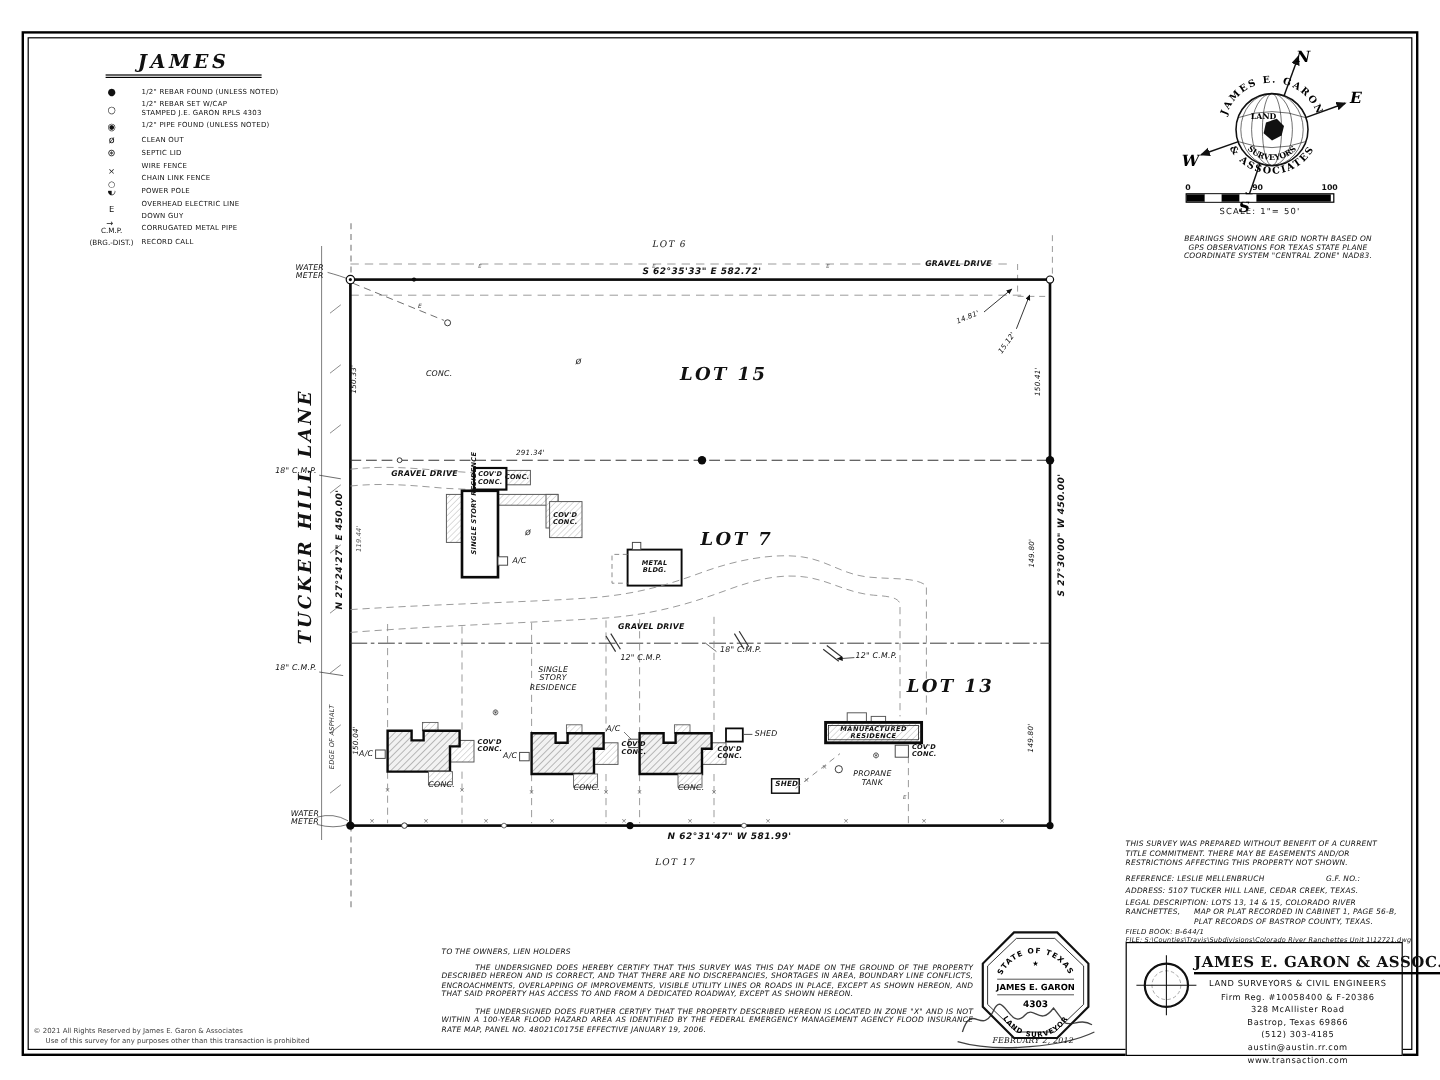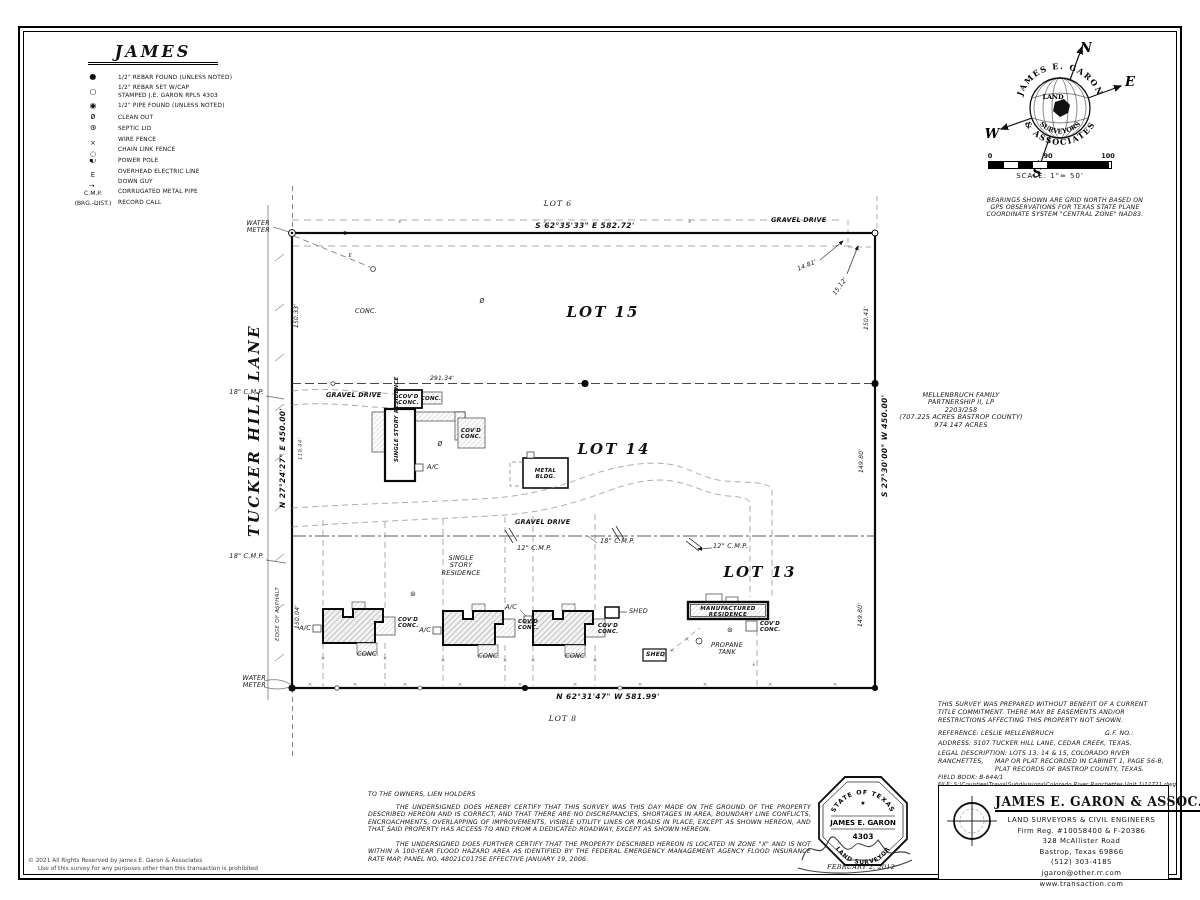--- a/index.html
+++ b/index.html
@@ -5,21 +5,21 @@
   html,body{margin:0;padding:0;background:#fff;}
   .sheet{position:relative;width:1200px;height:900px;background:#fff;overflow:hidden;
          font-family:"DejaVu Sans",sans-serif;color:#111;}
   .frame-a{position:absolute;left:18px;top:26px;right:18px;bottom:20px;border:2px solid #000;}
   .frame-b{position:absolute;left:23px;top:31px;right:23px;bottom:25px;border:0.8px solid #000;}
   svg{position:absolute;left:0;top:0;}
   .lbl{position:absolute;font:italic 6.5px "DejaVu Sans",sans-serif;color:#111;
        white-space:pre-line;letter-spacing:.2px;line-height:1.15;z-index:3;}
   .b{font-weight:bold;}
   .c{transform:translateX(-50%);text-align:center;}
-  .r{transform:translateX(-100%);text-align:right;}
+  .r{transform:translateX(-100%);text-align:center;}
   .rot{transform-origin:0 0;transform:rotate(-90deg);white-space:nowrap;}
   .dim{font-size:6px;}
   .tiny{font-size:5.5px;}
   .gray{color:#555;}
   .bear{font:italic bold 7.5px "DejaVu Sans",sans-serif;letter-spacing:.4px;white-space:nowrap;}
   .lot{font:italic bold 15px "DejaVu Serif",serif;letter-spacing:2px;white-space:nowrap;}
   .lot-sm{font:italic 7.5px "DejaVu Serif",serif;letter-spacing:1px;white-space:nowrap;}
   .street{font:italic bold 15px "DejaVu Serif",serif;letter-spacing:2.5px;}
   .blbl{font:italic bold 5.5px "DejaVu Sans",sans-serif;}
   
@@ -397,40 +397,35 @@
 CONC.</div>
   <div class="lbl blbl c" style="left:431px;top:395px">CONC.</div>
   <div class="lbl blbl rot" style="left:393px;top:462px;text-align:center">SINGLE
 STORY
 RESIDENCE</div>
   <div class="lbl blbl c" style="left:471px;top:427px">COV'D
 CONC.</div>
   <div class="lbl" style="left:427px;top:464px">A/C</div>
   <div class="lbl blbl c" style="left:545.5px;top:467px">METAL
 BLDG.</div>
-  <div class="lbl lot c" style="left:614px;top:440px">LOT 14</div>
+  <div class="lbl lot c" style="left:614px;top:440px">LOT 7</div>
   <div class="lbl tiny gray rot" style="left:297px;top:460px">119.44'</div>
   <div class="lbl bear rot" style="left:278px;top:508px">N 27°24'27" E   450.00'</div>
   <div class="lbl street rot" style="left:245px;top:537px">TUCKER HILL LANE</div>
   <div class="lbl bear rot" style="left:880px;top:497px">S 27°30'00" W   450.00'</div>
   <div class="lbl dim rot" style="left:858px;top:473px">149.80'</div>
-  <div class="lbl c" style="left:961px;top:392px;text-align:center">MELLENBRUCH FAMILY
-PARTNERSHIP II, LP
-2203/258
-(707.225 ACRES BASTROP COUNTY)
-974.147 ACRES</div>
 
   <div class="lbl b" style="left:515px;top:519px">GRAVEL DRIVE</div>
   <div class="lbl" style="left:517px;top:545px">12" C.M.P.</div>
   <div class="lbl" style="left:600px;top:538px">18" C.M.P.</div>
   <div class="lbl" style="left:713px;top:543px">12" C.M.P.</div>
   <div class="lbl c" style="left:461px;top:555px;text-align:center">SINGLE
 STORY
 RESIDENCE</div>
-  <div class="lbl lot c" style="left:760px;top:563px">LOT 13</div>
+  <div class="lbl lot c" style="left:792px;top:563px">LOT 13</div>
   <div class="lbl dim rot" style="left:857px;top:627px">149.80'</div>
 
   <div class="lbl r" style="left:311px;top:625px">A/C</div>
   <div class="lbl blbl" style="left:398px;top:616px">COV'D
 CONC.</div>
   <div class="lbl c" style="left:368px;top:651px">CONC.</div>
   <div class="lbl r" style="left:431px;top:627px">A/C</div>
   <div class="lbl blbl" style="left:518px;top:618px">COV'D
 CONC.</div>
   <div class="lbl c" style="left:489px;top:653px">CONC.</div>
@@ -446,21 +441,21 @@
 CONC.</div>
   <div class="lbl c" style="left:727px;top:642px">PROPANE
 TANK</div>
 
   <div class="lbl dim rot" style="left:294px;top:629px">150.04'</div>
   <div class="lbl tiny rot" style="left:274px;top:641px;color:#333">EDGE OF ASPHALT</div>
   <div class="lbl r" style="left:264px;top:553px">18" C.M.P.</div>
   <div class="lbl r" style="left:266px;top:675px">WATER
 METER</div>
   <div class="lbl bear c" style="left:608px;top:692px">N 62°31'47" W   581.99'</div>
-  <div class="lbl lot-sm c" style="left:563px;top:714px">LOT 8</div>
+  <div class="lbl lot-sm c" style="left:563px;top:714px">LOT 17</div>
 
   <div class="noteblk" style="left:938px;top:700px;width:228px">THIS SURVEY WAS PREPARED WITHOUT BENEFIT OF A CURRENT TITLE COMMITMENT. THERE MAY BE EASEMENTS AND/OR RESTRICTIONS AFFECTING THIS PROPERTY NOT SHOWN.</div>
   <div class="noteblk" style="left:938px;top:729px;width:150px">REFERENCE: LESLIE MELLENBRUCH</div>
   <div class="noteblk" style="left:1105px;top:729px">G.F. NO.:</div>
   <div class="noteblk" style="left:938px;top:739px;width:228px">ADDRESS: 5107 TUCKER HILL LANE, CEDAR CREEK, TEXAS.</div>
   <div class="noteblk" style="left:938px;top:749px;width:235px">LEGAL DESCRIPTION: LOTS 13, 14 &amp; 15, COLORADO RIVER RANCHETTES,</div>
   <div class="noteblk" style="left:995px;top:757px">MAP OR PLAT RECORDED IN CABINET 1, PAGE 56-B,</div>
   <div class="noteblk" style="left:995px;top:765px">PLAT RECORDS OF BASTROP COUNTY, TEXAS.</div>
   <div class="noteblk" style="left:938px;top:774px;font-size:5.8px">FIELD BOOK: B-644/1</div>
   <div class="noteblk" style="left:938px;top:781px;font-size:5.4px">FILE: S:\Counties\Travis\Subdivisions\Colorado River Ranchettes Unit 1\12721.dwg</div>
@@ -479,21 +474,21 @@
       <line x1="2" y1="27" x2="52" y2="27" stroke="#111" stroke-width="0.9"></line>
       <line x1="27" y1="2" x2="27" y2="52" stroke="#111" stroke-width="0.9"></line>
     </svg>
     <div class="firm-inner">
       <span class="firm-name">JAMES E. GARON &amp; ASSOC.</span>
       <div class="firm-line" style="margin-top:4px">LAND SURVEYORS &amp; CIVIL ENGINEERS</div>
       <div class="firm-line">Firm Reg. #10058400 &amp; F-20386</div>
       <div class="firm-line">328 McAllister Road</div>
       <div class="firm-line">Bastrop, Texas 69866</div>
       <div class="firm-line">(512) 303-4185</div>
-      <div class="firm-line">jgaron@other.rr.com</div>
+      <div class="firm-line">austin@austin.rr.com</div>
       <div class="firm-line">www.transaction.com</div>
     </div>
   </div>
 
   <div class="copyright">
     <div>© 2021  All Rights Reserved by James E. Garon &amp; Associates</div>
     <div style="padding-left:10px">Use of this survey for any purposes other than this transaction is prohibited</div>
   </div>
 </div>
 

